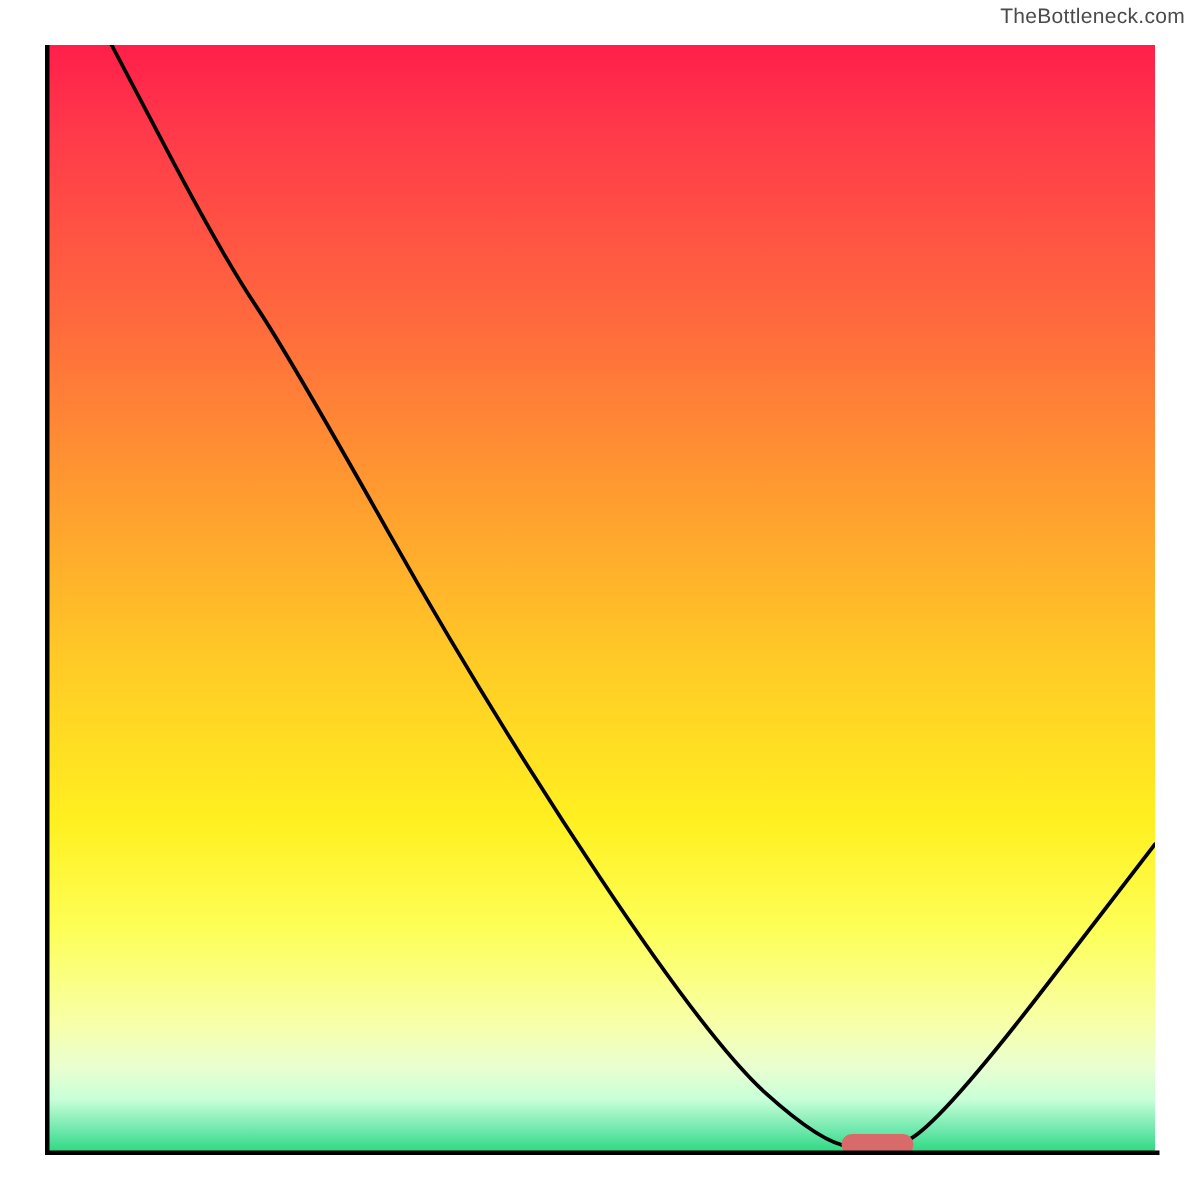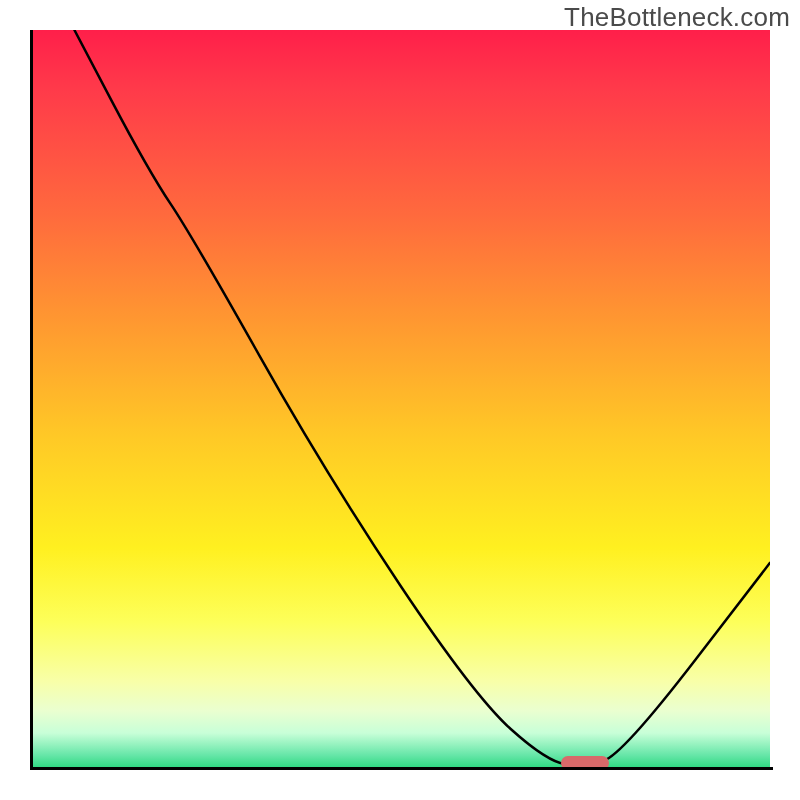--- a/index.html
+++ b/index.html
@@ -12,21 +12,21 @@
   }
   .container {
     position: relative;
     width: 800px;
     height: 800px;
   }
   .watermark {
     position: absolute;
     top: 2px;
     right: 10px;
-    font-size: 26px;
+    font-size: 14px;
     font-weight: 500;
     color: #4a4a4a;
     letter-spacing: 0.2px;
   }
   .plot-area {
     position: absolute;
     left: 30px;
     top: 30px;
     width: 740px;
     height: 740px;

